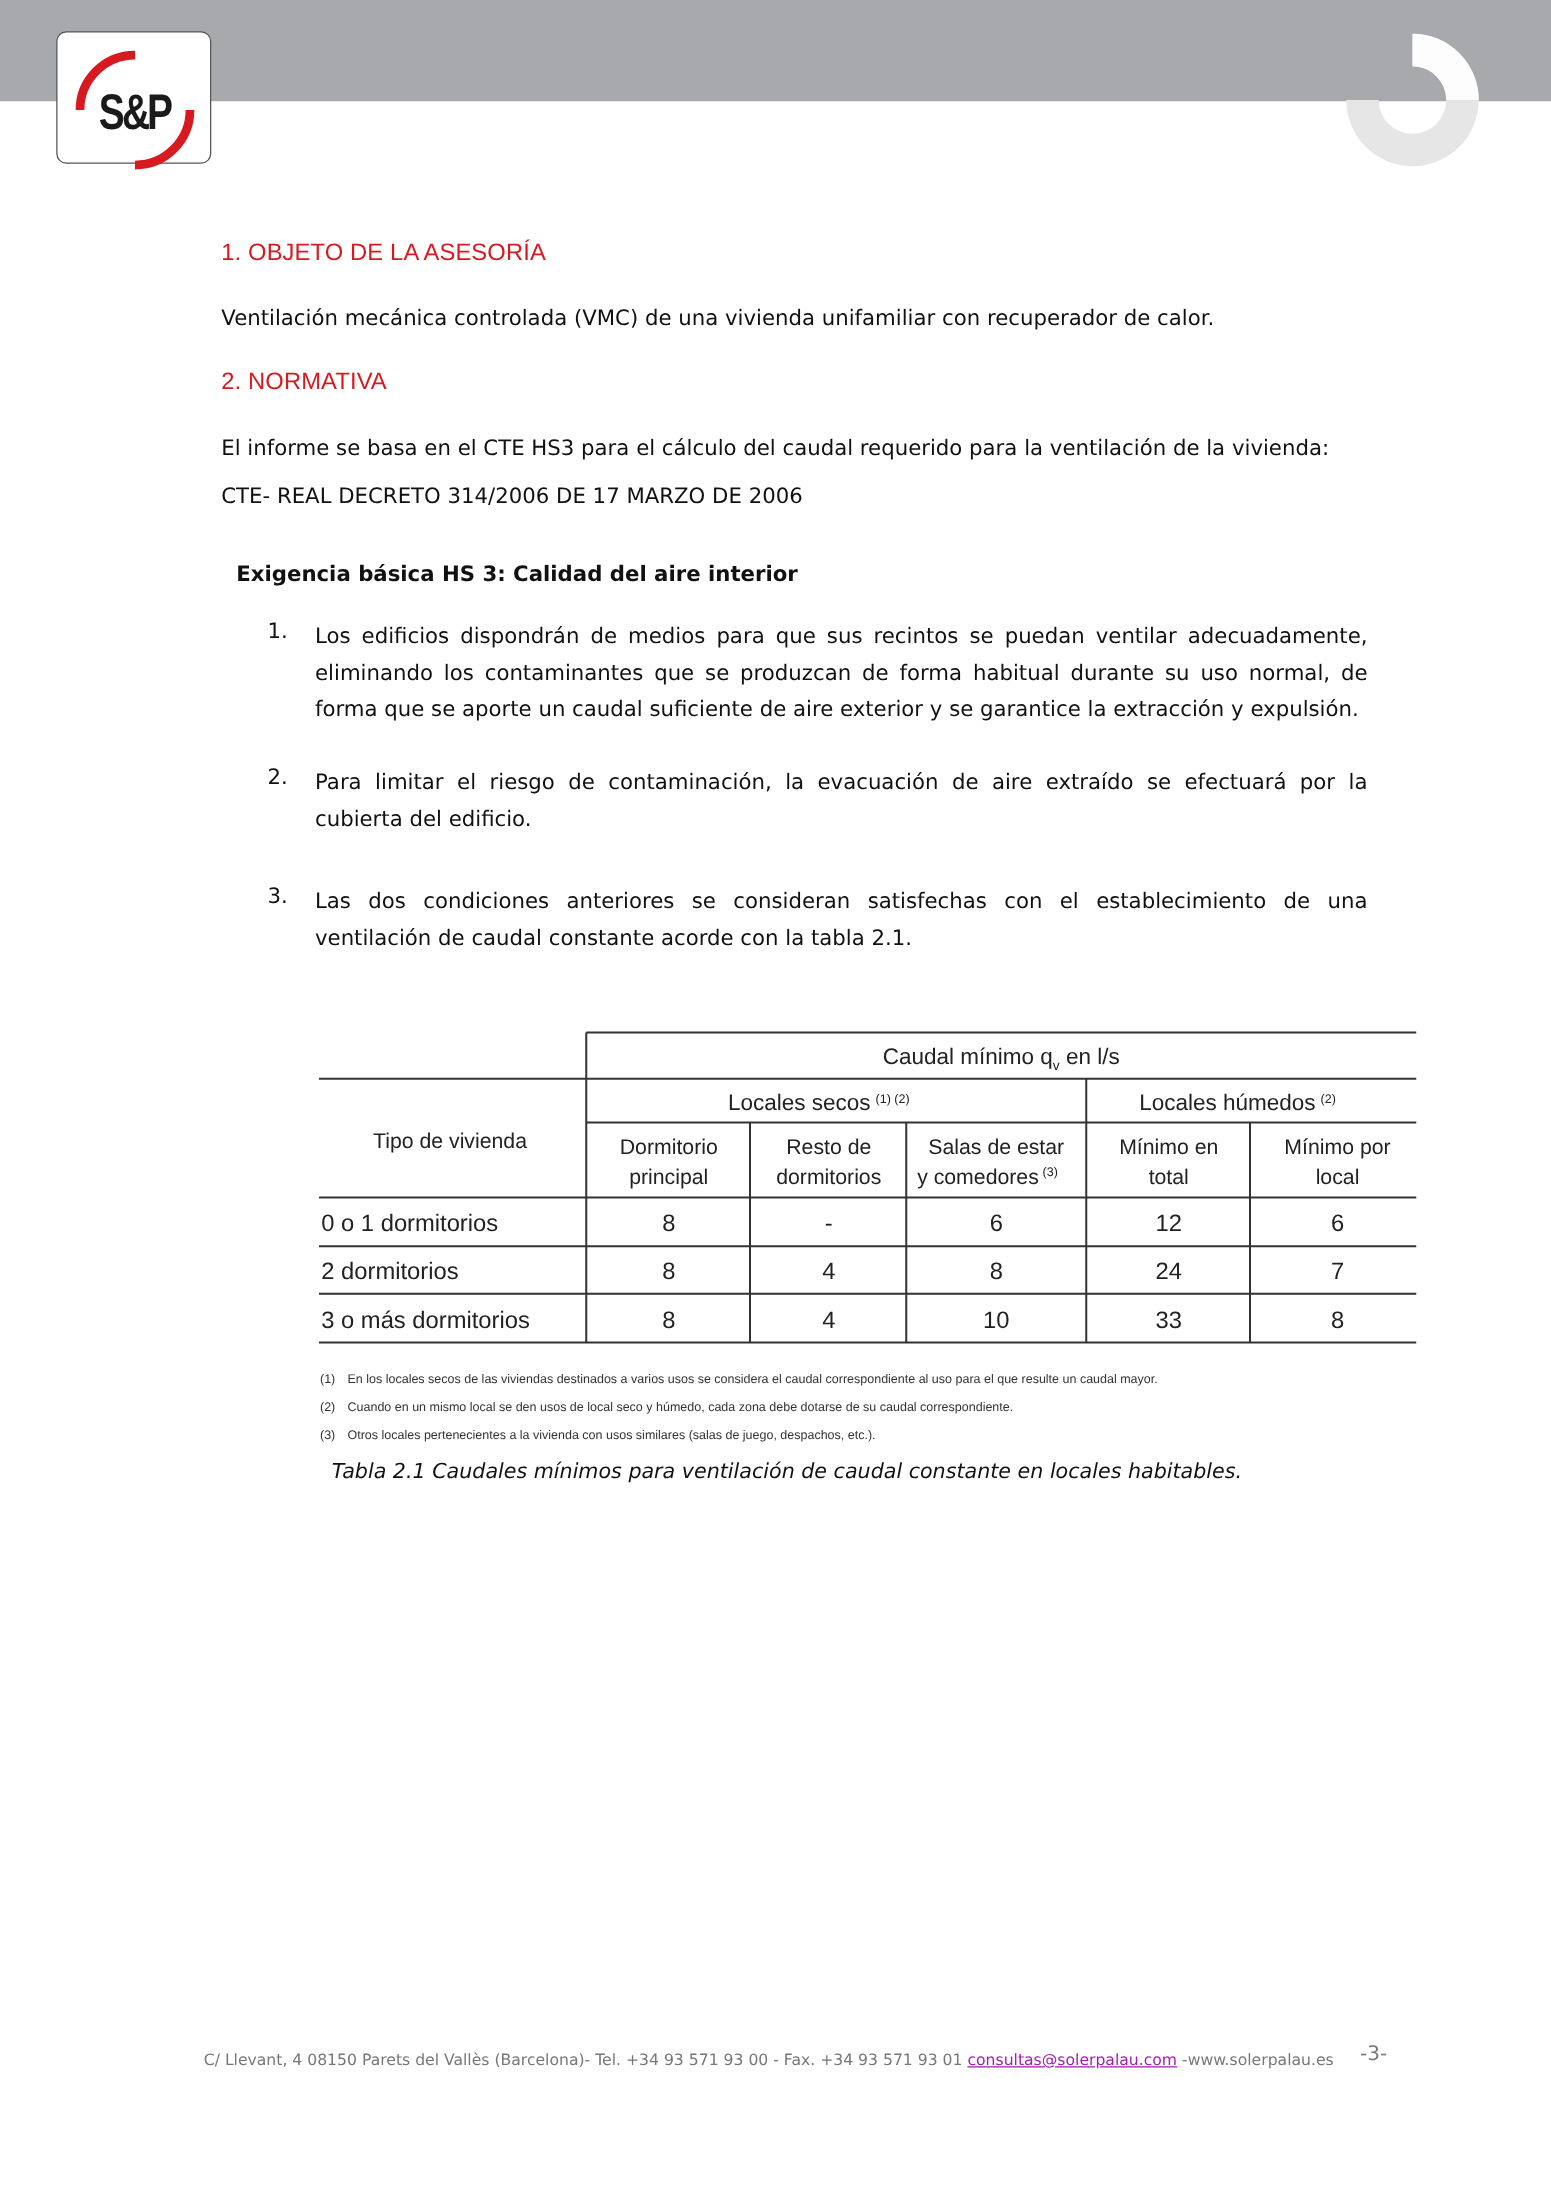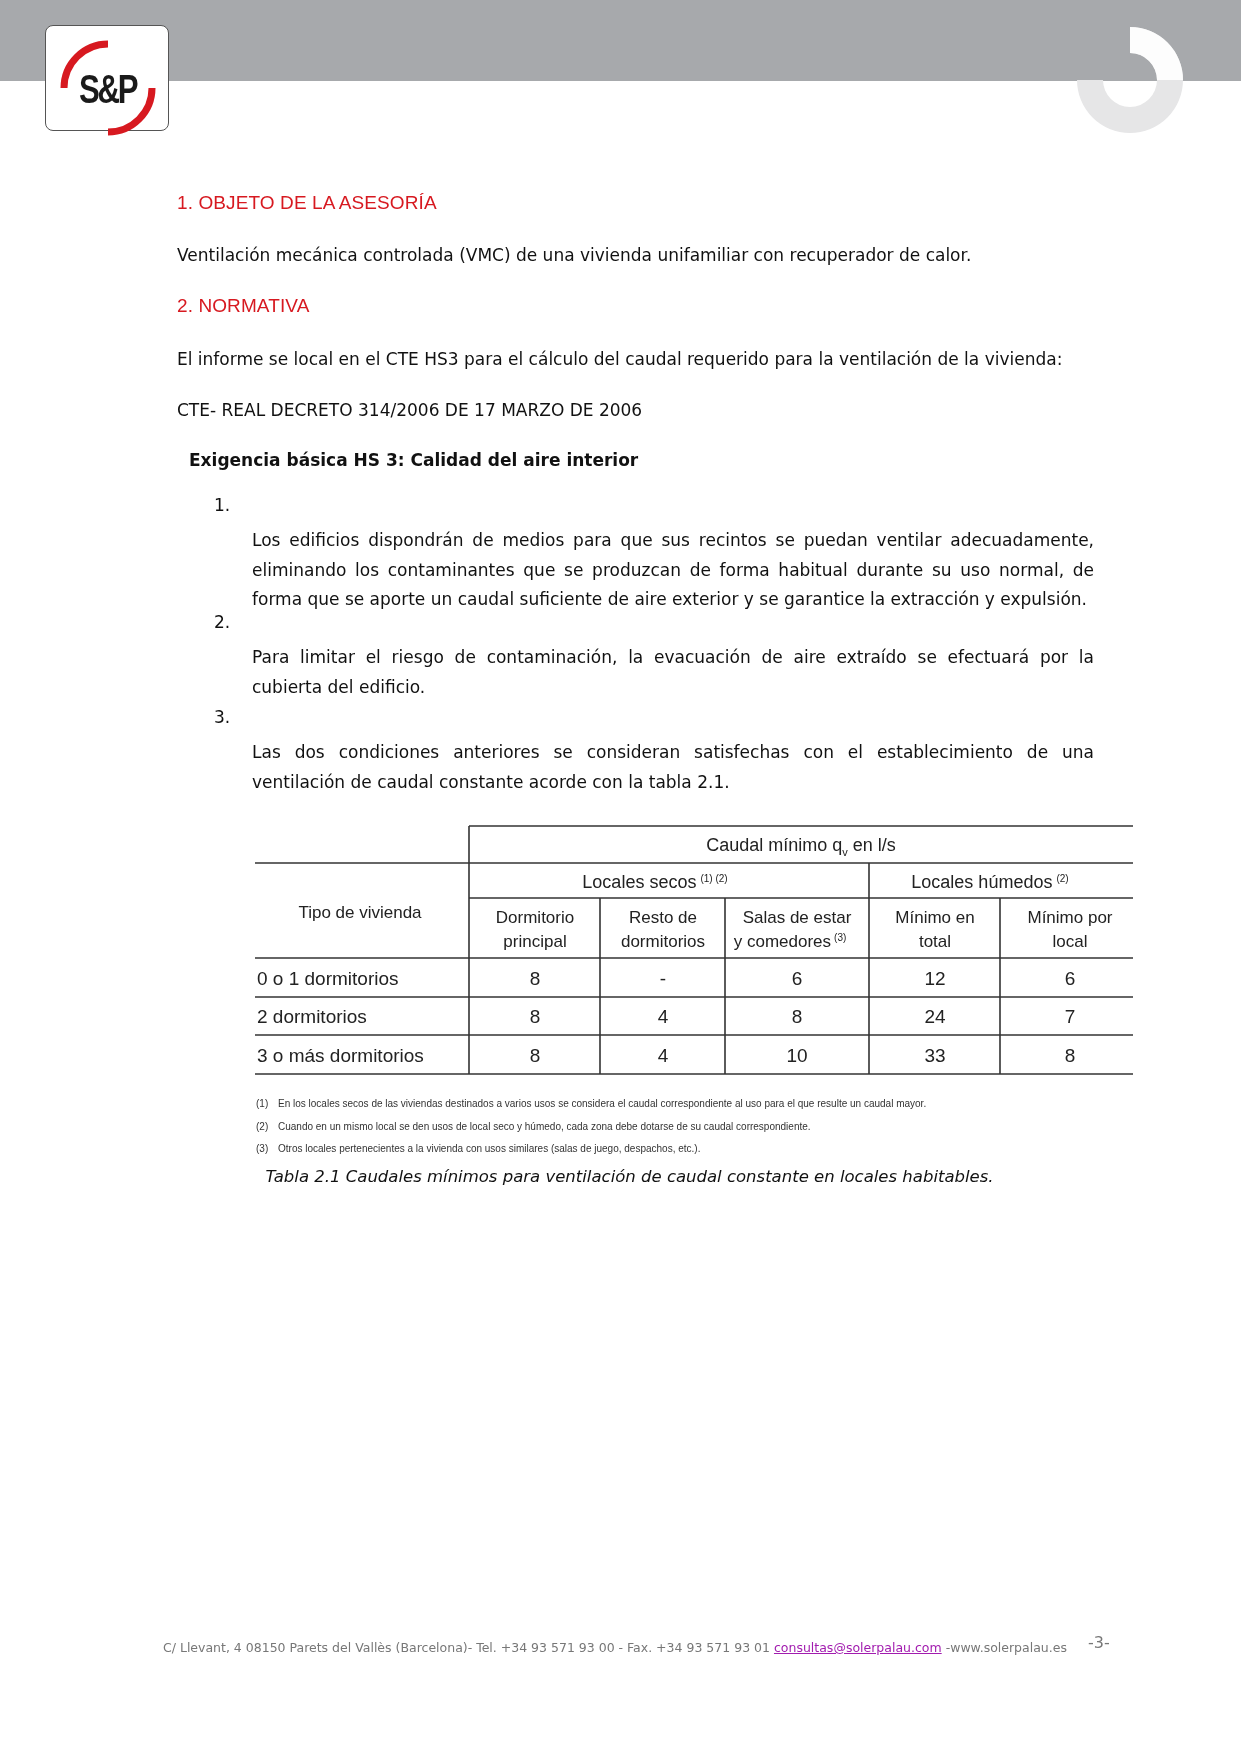--- a/index.html
+++ b/index.html
@@ -18,21 +18,21 @@
     position: absolute; left: 177px; font-family: Liberation Sans, sans-serif;
     color: #d71920; font-size: 19px; font-weight: 400; letter-spacing: 0.1px;
   }
   .p {
     position: absolute; left: 177px; font-family: "DejaVu Sans", "Liberation Sans", sans-serif;
     font-size: 17px; color: #111; white-space: nowrap;
   }
   .bold { font-weight: 700; margin-left: 12px; }
   .list-item { position: absolute; left: 177px; width: 917px; font-family: "DejaVu Sans", "Liberation Sans", sans-serif; font-size: 17px; color:#111; }
   .list-num { position: absolute; left: 37px; top: 0; }
-  .list-text { position: absolute; left: 75px; top: 0; width: 842px; line-height: 29.5px; text-align: justify; margin-top: 31px; }
+  .list-text { position: absolute; left: 75px; top: 0; width: 842px; line-height: 29.5px; text-align: justify; }
 
   
   .tbl { position: absolute; left: 255px; top: 823px; width: 880px; }
   .tbl-svg text { font-family: "Liberation Sans", "DejaVu Sans", sans-serif; fill: #222; }
   .fn { position: absolute; left: 256px; font-family: "Liberation Sans", sans-serif; font-size: 10px; color: #333; white-space: nowrap; }
   .fn .n { display: inline-block; width: 22px; }
   .caption {
     position: absolute; left: 0; width: 1227px; top: 1167px; text-align: center;
     font-family: "DejaVu Sans", "Liberation Sans", sans-serif; font-style: italic; font-size: 16.5px; color: #111;
     padding-left: 32px; box-sizing: border-box;
@@ -57,22 +57,22 @@
 </div>
 <svg class="corner-mark" width="110" height="110" viewBox="0 0 110 110">
   <path d="M 55 2 A 53 53 0 1 1 2 55 L 28 55 A 27 27 0 1 0 55 28 Z" fill="#e6e6e7"></path>
   <path d="M 55 2 A 53 53 0 0 1 108 55 L 82 55 A 27 27 0 0 0 55 28 Z" fill="#ffffff" opacity="0.9"></path>
 </svg>
 
 <div class="h1" style="top:192px;">1. OBJETO DE LA ASESORÍA</div>
 <div class="p" style="top:245px;">Ventilación mecánica controlada (VMC) de una vivienda unifamiliar con recuperador de calor.</div>
 
 <div class="h1" style="top:295px;">2. NORMATIVA</div>
-<div class="p" style="top:349px;">El informe se local en el CTE HS3 para el cálculo del caudal requerido para la ventilación de la vivienda:</div>
-<div class="p" style="top:400px;">CTE- REAL DECRETO 314/2006 DE 17 MARZO DE 2006</div>
+<div class="p" style="top:349px;">El informe se basa en el CTE HS3 para el cálculo del caudal requerido para la ventilación de la vivienda:</div>
+<div class="p" style="top:387px;">CTE- REAL DECRETO 314/2006 DE 17 MARZO DE 2006</div>
 <div class="p bold" style="top:450px;">Exigencia básica HS 3: Calidad del aire interior</div>
 
 <div class="list-item" style="top:495px;">
   <span class="list-num">1.</span>
   <span class="list-text">Los edificios dispondrán de medios para que sus recintos se puedan ventilar adecuadamente, eliminando los contaminantes que se produzcan de forma habitual durante su uso normal, de forma que se aporte un caudal suficiente de aire exterior y se garantice la extracción y expulsión.</span>
 </div>
 <div class="list-item" style="top:612px;">
   <span class="list-num">2.</span>
   <span class="list-text">Para limitar el riesgo de contaminación, la evacuación de aire extraído se efectuará por la cubierta del edificio.</span>
 </div>

